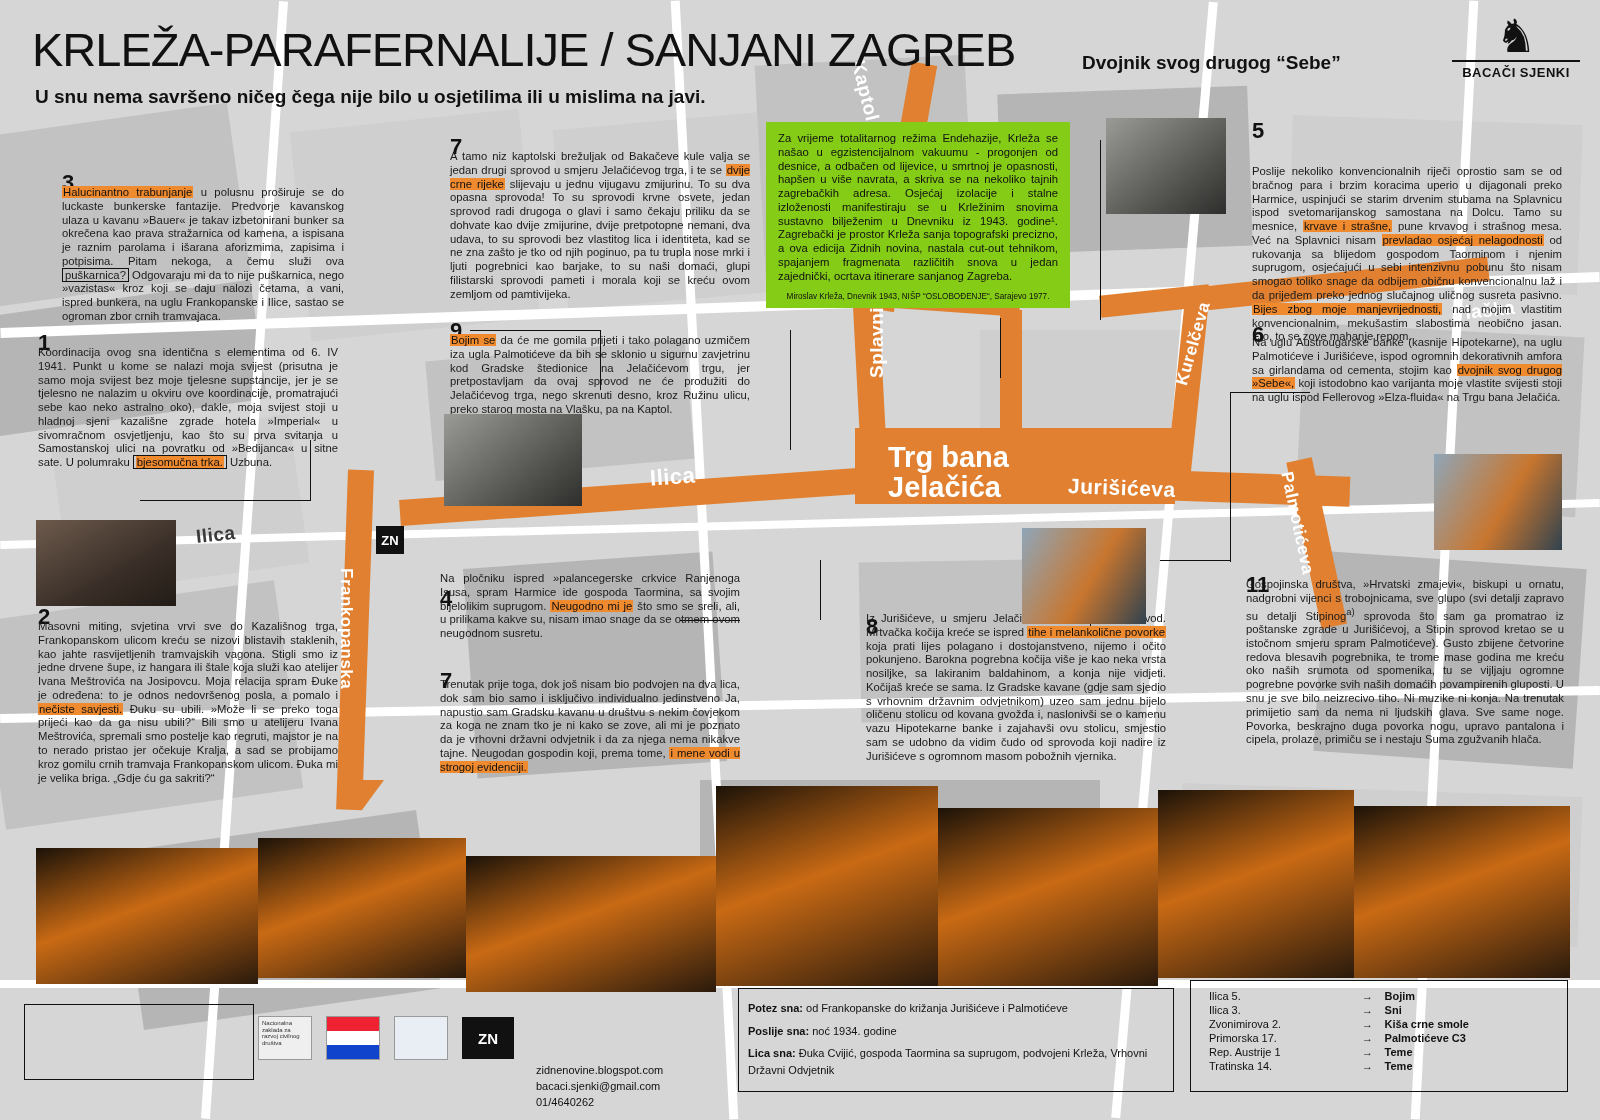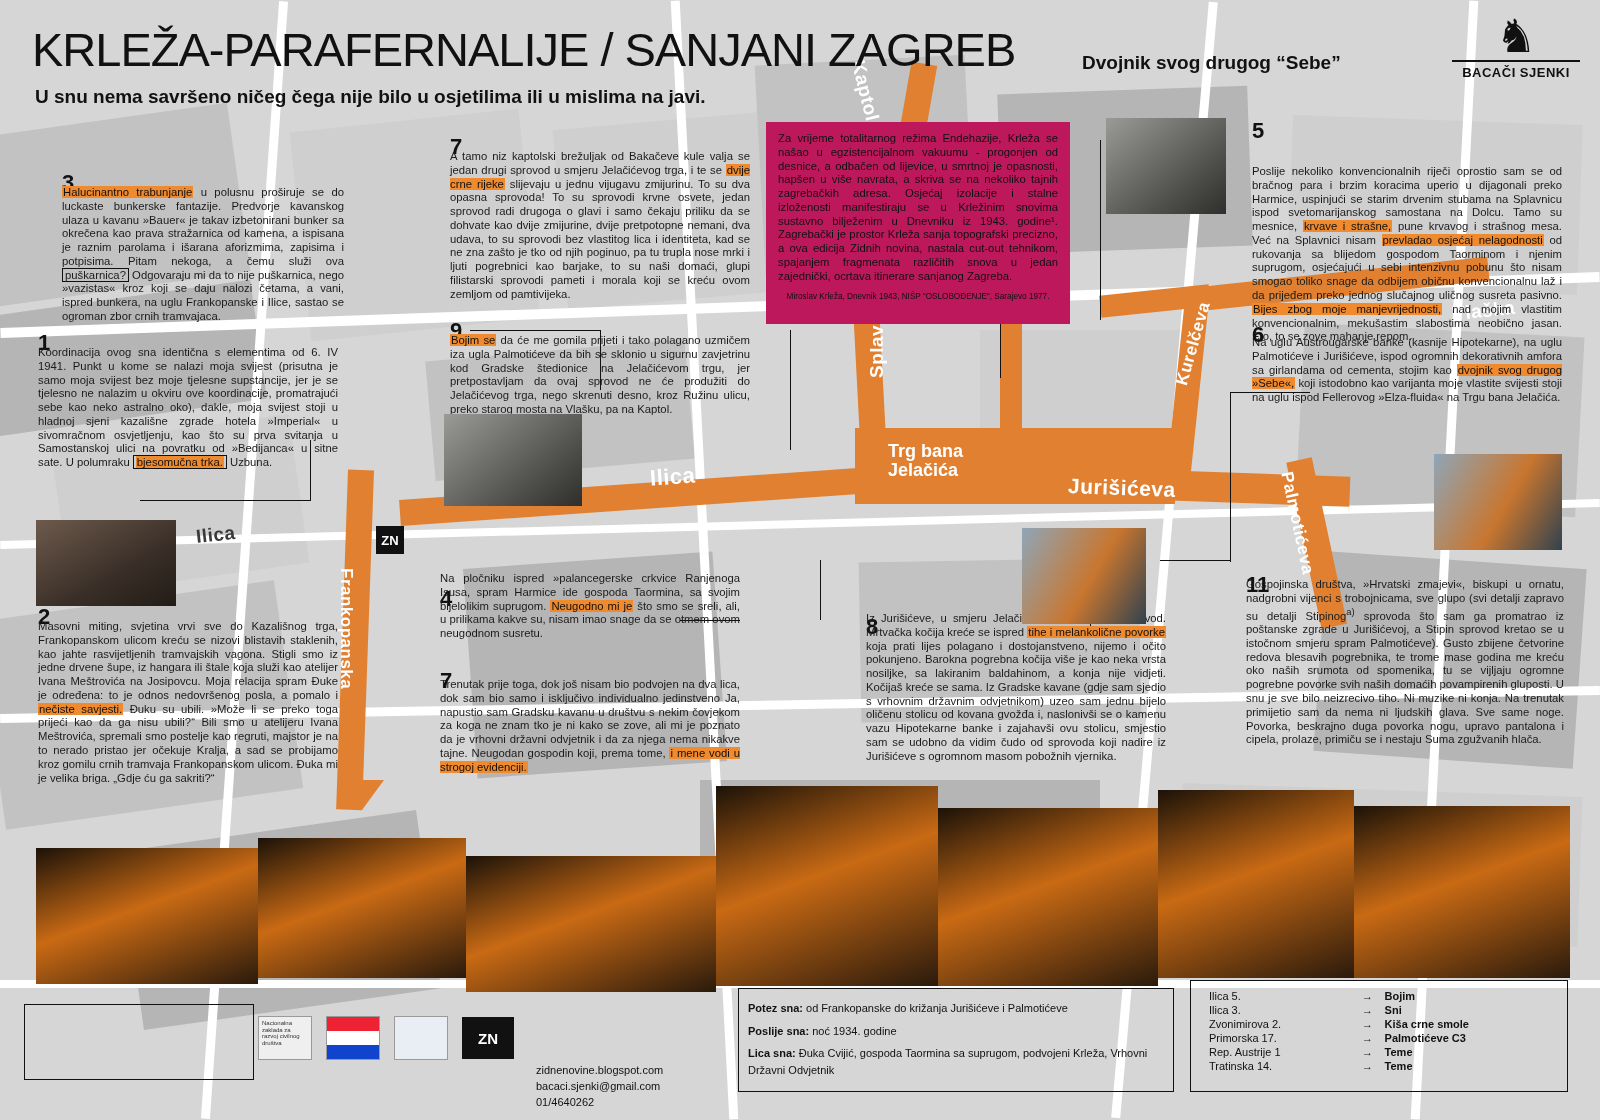--- a/index.html
+++ b/index.html
@@ -59,23 +59,23 @@
     position:absolute;
     font-size:11.3px; line-height:1.22;
     text-align:justify;
     color:#1b1b1b;
   }
   mark { background:#f08a2e; color:#111; padding:0 1px; }
   .boxed { border:1.4px solid #111; padding:0 2px; }
 
   
   .callout {
-    position:absolute; background:#be185d; color:#111;
+    position:absolute; background:#84cc16; color:#111;
     font-size:11.3px; line-height:1.22; text-align:justify;
-    padding:10px 12px 22px 12px;
+    padding:10px 12px 6px 12px;
   }
   .callout .src { font-size:8.2px; text-align:center; margin-top:8px; }
 
   
   .photo { position:absolute; background:#555; overflow:hidden; }
   .ph-sepia { background:linear-gradient(150deg,#6d5a4c,#3a2f28 60%,#221b16); }
   .ph-night { background:linear-gradient(160deg,#1b1208,#c96a14 45%,#2a1a0c); }
   .ph-gray  { background:linear-gradient(140deg,#9a9a96,#4d4d4a 70%,#2e2e2c); }
   .ph-city  { background:linear-gradient(120deg,#8fa6b8,#c8762f 55%,#30424f); }
 
@@ -109,21 +109,21 @@
   .legend td { padding:1px 4px; }
   .legend .arr { text-align:center; width:26px; }
   .legend b { font-weight:bold; }
 
   .logos-row { position:absolute; left:258px; top:1016px; display:flex; gap:14px; align-items:center;}
   .mini-logo { width:54px; height:44px; border:1px solid #9a9a9a; background:#efefef; font-size:6px; color:#333; padding:3px; line-height:1.1; overflow:hidden;}
   .mini-logo.flag { background:linear-gradient(#e23 33%,#fff 33%,#fff 66%,#14c 66%); }
   .mini-logo.crest { background:#e9eef5; }
   .zn-foot { width:52px; height:42px; background:#111; color:#fff; display:flex; align-items:center; justify-content:center; font-weight:bold; font-size:15px;}
 
-  .trg-label { position:absolute; color:#fff; font-weight:bold; font-size:18px; line-height:1.05; }
+  .trg-label { position:absolute; color:#fff; font-weight:bold; font-size:29px; line-height:1.05; }
 </style>
 </head>
 <body>
 
 <div id="poster">
 
   <div class="map-bg">
 
     <div class="blk" style="left:-20px;top:120px;width:260px;height:170px;transform:rotate(-8deg);"></div>
     <div class="blk dark" style="left:-40px;top:300px;width:300px;height:120px;transform:rotate(-8deg);"></div>

